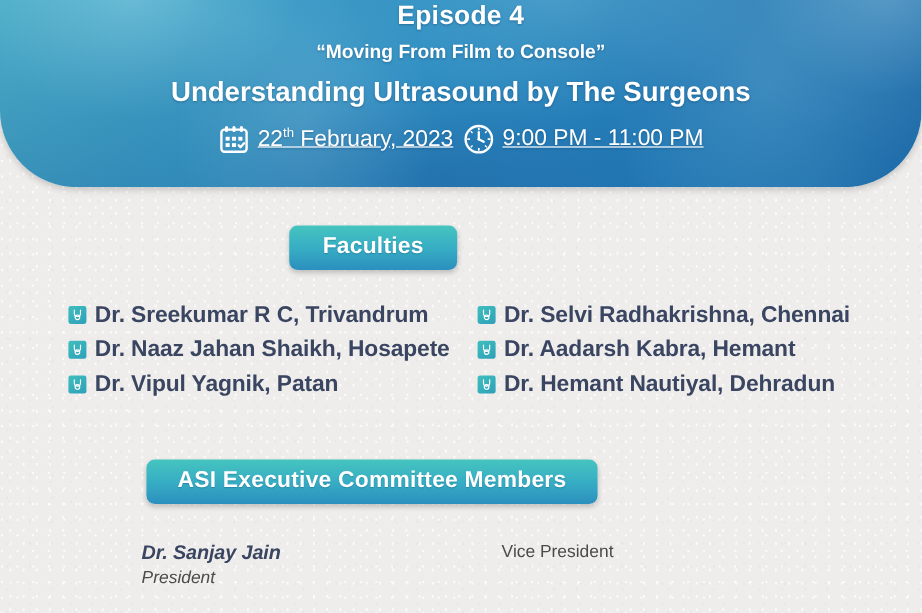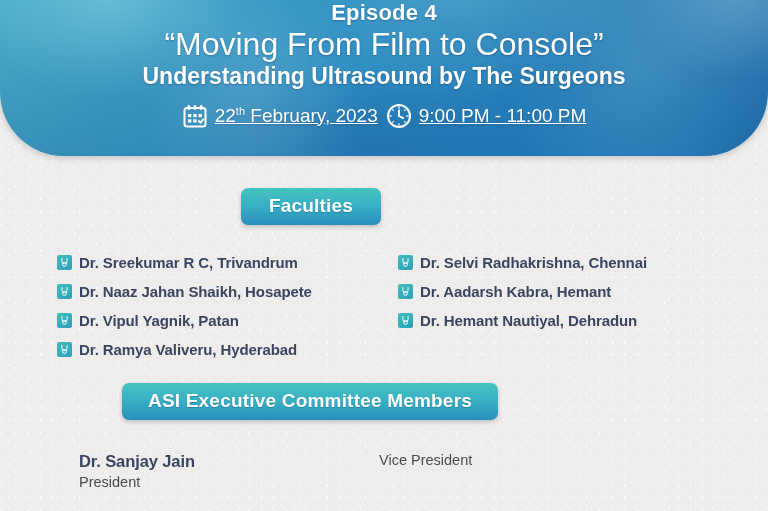--- a/index.html
+++ b/index.html
@@ -80,22 +80,22 @@
     color: #ffffff;
   }
   .episode-line {
     font-size: 22px;
     font-weight: bold;
     line-height: 26px;
     letter-spacing: 0.2px;
     text-shadow: 0 1px 2px rgba(0,40,80,0.35);
   }
   .title-quote {
-    font-size: 32px;
-    font-weight: normal;
+    font-size: 16px;
+    font-weight: bold;
     line-height: 32px;
     margin-top: 2px;
     text-shadow: 0 1px 2px rgba(0,40,80,0.35);
   }
   .title-sub {
     font-size: 23px;
     font-weight: bold;
     line-height: 30px;
     margin-top: 1px;
     text-shadow: 0 1px 2px rgba(0,40,80,0.35);
@@ -160,21 +160,21 @@
   .faculty-col.left  { margin-left: 57px;  width: 345px; }
   .faculty-col.right { margin-left: -4px;  width: 345px; }
 
   .faculty-item {
     display: flex;
     align-items: center;
     gap: 7px;
     height: 29px;
   }
   .faculty-name {
-    font-size: 15px;
+    font-size: 19px;
     font-weight: bold;
     color: #3a4561;
     letter-spacing: -0.1px;
     white-space: nowrap;
   }
   .doc-icon {
     width: 15px;
     height: 15px;
     flex: 0 0 15px;
     border-radius: 2px;
@@ -188,21 +188,21 @@
   
   .committee {
     position: absolute;
     top: 450px;
     left: 0;
     width: 768px;
     z-index: 3;
     display: flex;
   }
   .committee-member { width: 300px; }
-  .committee-member.first  { margin-left: 79px; }
+  .committee-member.first  { margin-left: 118px; font-style: italic; }
   .committee-member.second { margin-left: 0px; }
   .member-name {
     font-size: 16.5px;
     font-weight: bold;
     color: #3a4561;
     line-height: 22px;
     letter-spacing: -0.1px;
   }
   .member-role {
     font-size: 14.5px;
@@ -301,29 +301,20 @@
     <div class="faculty-item">
       <span class="doc-icon">
         <svg width="11" height="11" viewBox="0 0 12 12" aria-hidden="true">
           <path d="M3.2 1.6 v3.0 a2.8 2.8 0 0 0 5.6 0 v-3.0" fill="none" stroke="#ffffff" stroke-width="1.05" stroke-linecap="round"></path>
           <circle cx="6" cy="8.1" r="2.1" fill="none" stroke="#ffffff" stroke-width="1.05"></circle>
         </svg>
       </span>
       <span class="faculty-name">Dr. Vipul Yagnik, Patan</span>
     </div>
 
-    <div class="faculty-item">
-      <span class="doc-icon">
-        <svg width="11" height="11" viewBox="0 0 12 12" aria-hidden="true">
-          <path d="M3.2 1.6 v3.0 a2.8 2.8 0 0 0 5.6 0 v-3.0" fill="none" stroke="#ffffff" stroke-width="1.05" stroke-linecap="round"></path>
-          <circle cx="6" cy="8.1" r="2.1" fill="none" stroke="#ffffff" stroke-width="1.05"></circle>
-        </svg>
-      </span>
-      <span class="faculty-name">Dr. Ramya Valiveru, Hyderabad</span>
-    </div>
 
   </div>
 
   <div class="faculty-col right">
 
     <div class="faculty-item">
       <span class="doc-icon">
         <svg width="11" height="11" viewBox="0 0 12 12" aria-hidden="true">
           <path d="M3.2 1.6 v3.0 a2.8 2.8 0 0 0 5.6 0 v-3.0" fill="none" stroke="#ffffff" stroke-width="1.05" stroke-linecap="round"></path>
           <circle cx="6" cy="8.1" r="2.1" fill="none" stroke="#ffffff" stroke-width="1.05"></circle>

